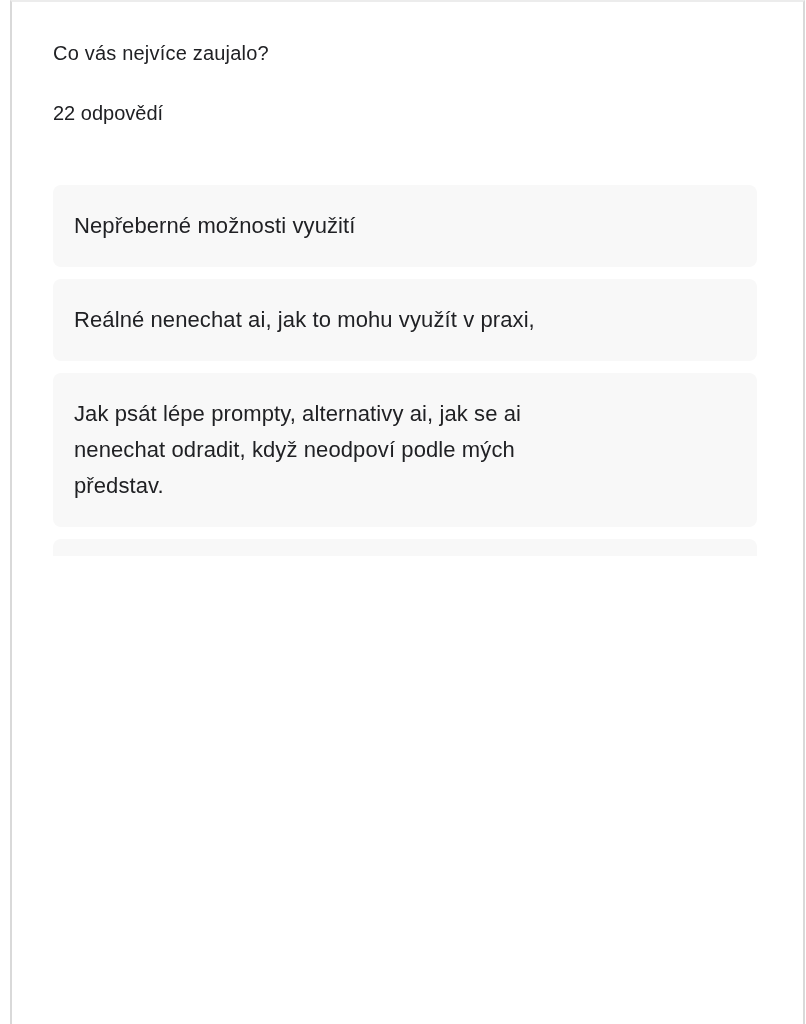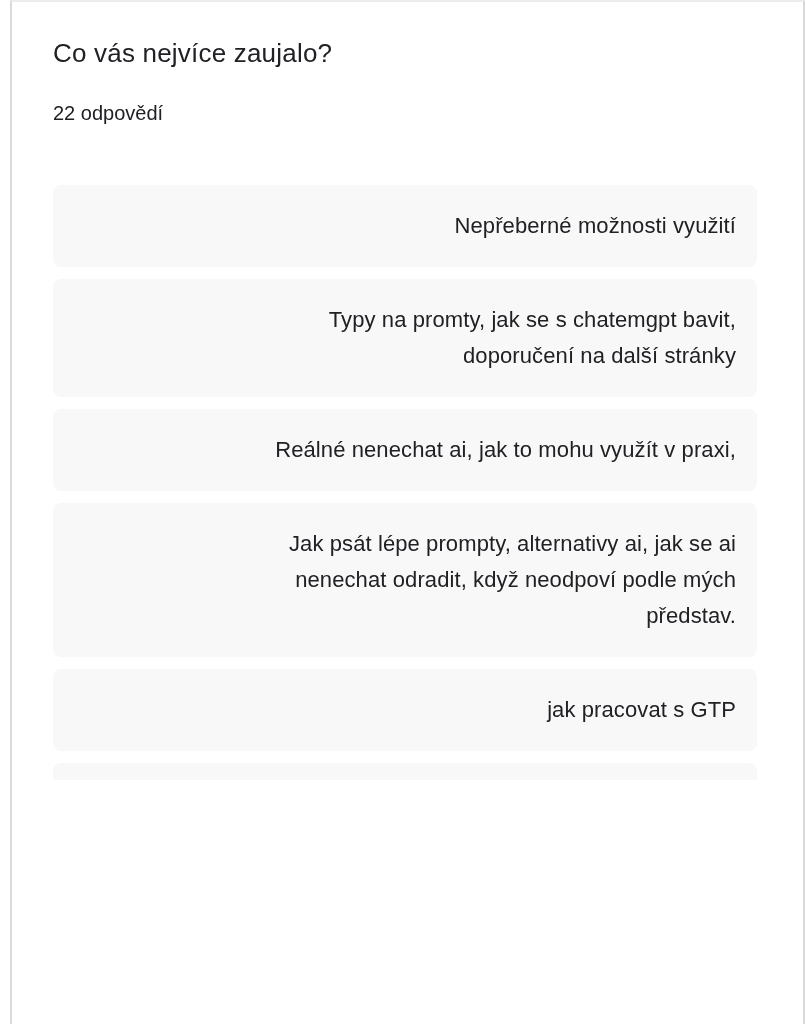--- a/index.html
+++ b/index.html
@@ -14,37 +14,36 @@
     left: 10px; right: 1px; top: 0; bottom: 0;
     border-left: 2px solid #d9d9d9;
     border-right: 2px solid #d9d9d9;
     border-top: 2px solid #ececec;
     background: #ffffff;
   }
   .content {
     padding: 32px 46px 0 41px;
   }
   .question-title {
-    font-size: 26px;
+    font-size: 20px;
     font-weight: 400;
     color: #202124;
     line-height: 38px;
     margin-bottom: 28px;
     letter-spacing: 0.2px;
   }
   .response-count {
     font-size: 20px;
     font-weight: 400;
     color: #202124;
     line-height: 26px;
     margin-top: 17px;
   }
   .response-list {
     margin-top: 59px;
-    text-align: right;
   }
   .response-card {
     background: #f8f8f8;
     border-radius: 8px;
     padding: 23px 21px;
     margin-bottom: 12px;
   }
   .response-text {
     display: block;
     font-size: 22px;
@@ -70,38 +69,31 @@
     <h1 class="question-title">Co vás nejvíce zaujalo?</h1>
 
     <div class="response-count">22 odpovědí</div>
 
     <div class="response-list">
 
         <div class="response-card">
           <span class="response-text">Nepřeberné možnosti využití</span>
         </div>
 
-        <div class="response-card">
-          <span class="response-text">Typy na promty, jak se s chatemgpt bavit,
-doporučení na další stránky</span>
-        </div>
 
         <div class="response-card">
           <span class="response-text">Reálné nenechat ai, jak to mohu využít v praxi,</span>
         </div>
 
         <div class="response-card">
           <span class="response-text">Jak psát lépe prompty, alternativy ai, jak se ai
 nenechat odradit, když neodpoví podle mých
 představ.</span>
         </div>
 
 
-        <div class="response-card">
-          <span class="response-text">jak pracovat s GTP</span>
-        </div>
 
       </div>
 
     <div class="response-card-partial"></div>
 
   </div>
 </div>
 
 </body></html>

